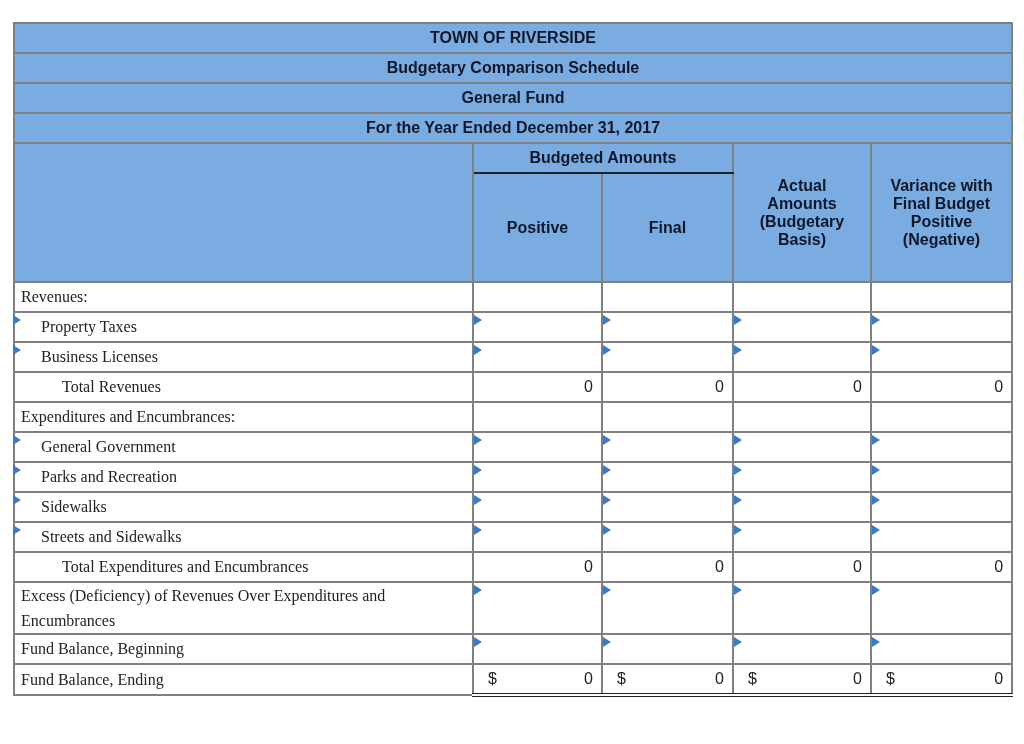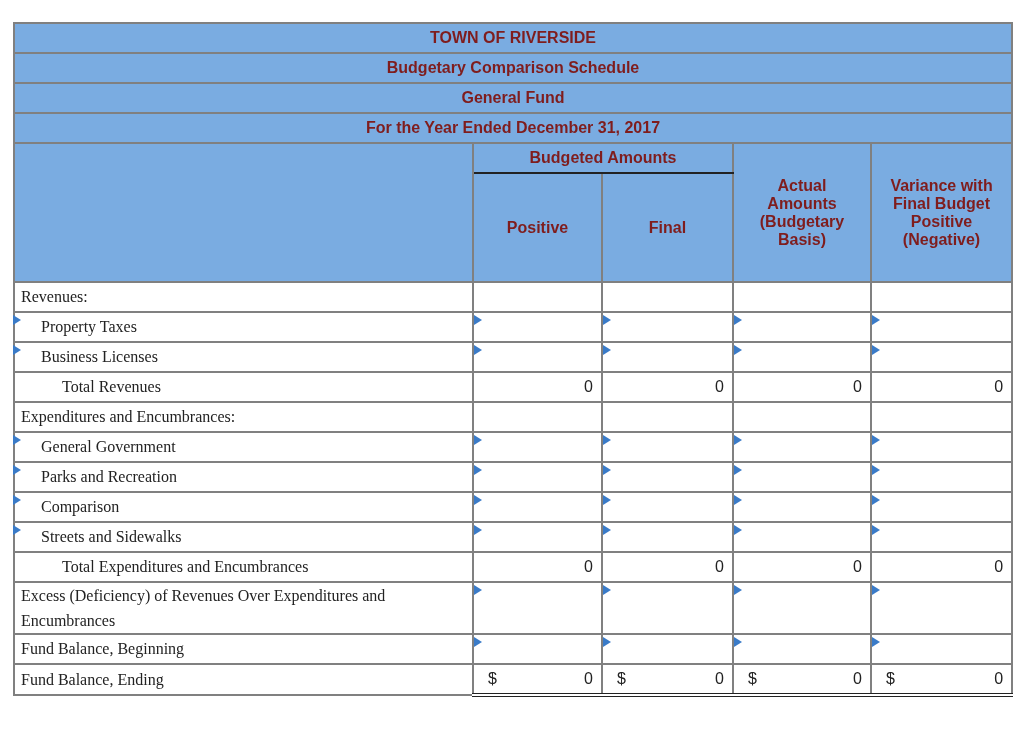--- a/index.html
+++ b/index.html
@@ -3,21 +3,21 @@
 <meta charset="utf-8">
 <style>
   html, body { margin:0; padding:0; background:#ffffff; }
   body { width:1024px; height:744px; position:relative; font-family:"Liberation Sans", sans-serif; color:#222; }
   table.sched {
     position:absolute; left:13px; top:22px;
     border-collapse:collapse; table-layout:fixed;
     width:998px;
   }
   table.sched td { border:2px solid #808080; padding:0; font-size:16px; position:relative; }
-  .hdr td { background:#7aace1; font-weight:bold; text-align:center; color:#7f1d1d; }
+  .hdr td { background:#7aace1; font-weight:bold; text-align:center; color:#0f172a; }
   .title-row td { height:28px; }
   .colhdr td { height:107px; line-height:19px; }
   .bud-row td { height:28px; }
   .bud-cell { border-bottom:2px solid #222 !important;margin-left:8px; }
   .lbl { padding-left:6px !important; text-align:left;font-family:Liberation Serif, serif; }
   .ind1 { padding-left:26px !important; }
   .ind2 { padding-left:47px !important; }
   .row td { height:28px; background:#fff; }
   .row-tall td { height:40px; }
   .num { text-align:right; padding-right:8px !important; }
@@ -141,21 +141,21 @@
           <span class="marker"></span>
         </td>
       <td>
           <span class="marker"></span>
         </td>
       <td>
           <span class="marker"></span>
         </td>
     </tr>
     <tr class="row">
-      <td class="lbl ind1"><span class="marker lbl-marker"></span><span>Comparison</span></td>
+      <td class="lbl ind1"><span class="marker lbl-marker"></span><span>Sidewalks</span></td>
       <td>
           <span class="marker"></span>
         </td>
       <td>
           <span class="marker"></span>
         </td>
       <td>
           <span class="marker"></span>
         </td>
       <td>

